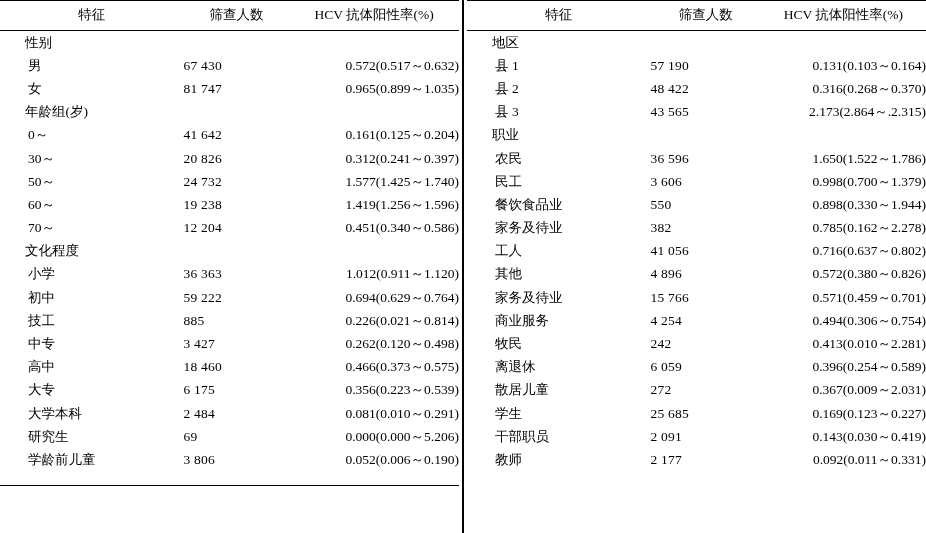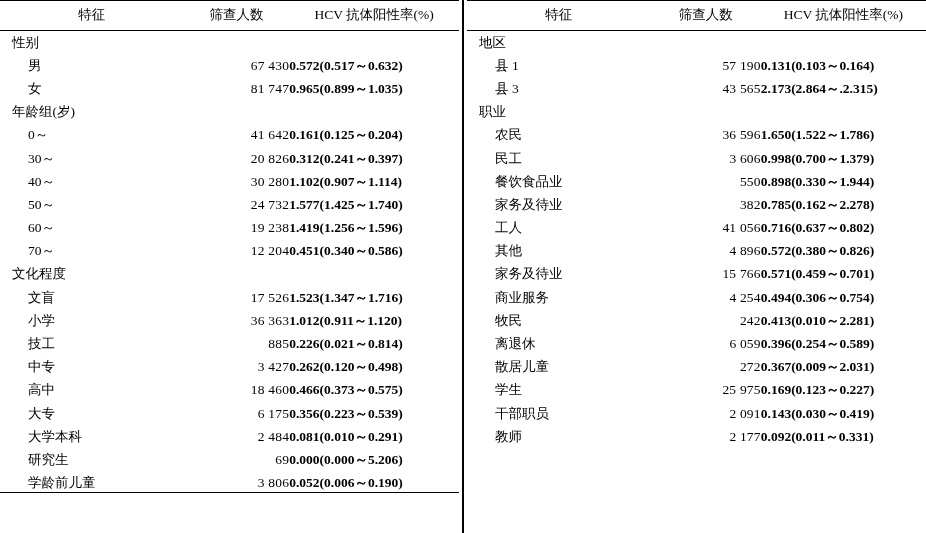--- a/index.html
+++ b/index.html
@@ -52,31 +52,31 @@
     text-align: center;
     white-space: nowrap;
   }
   table.tbl tbody td {
     padding: 2.6px 0;
     vertical-align: middle;
     white-space: nowrap;
   }
   table.tbl tbody tr.last td {
     border-bottom: 1.4px solid #000;
-    padding-bottom: 0;
+    padding-bottom: 16px;
   }
   .col-feat { width: 40%; text-align: left; }
   .col-num  { width: 24%; text-align: center; }
   .col-rate { width: 36%; text-align: center; }
 
   td.feat { padding-left: 14px; }
-  td.feat.group { padding-left: 12px; }
+  td.feat.group { padding-left: 25px; }
   td.feat.item  { padding-left: 28px; }
-  .num { text-align: right; letter-spacing: 0.2px; }
-  .rate { text-align: left; font-weight: bold; }
+  .num { text-align: left; letter-spacing: 0.2px; }
+  .rate { text-align: right; }
 
   
   .panel.left .col-num { width: 23%; }
   .panel.left .col-rate { width: 37%; }
 </style>
 </head>
 <body>
 
 <div class="sheet">
 
@@ -114,53 +114,48 @@
             <td class="feat item">0～</td>
             <td class="num">41 642</td>
             <td class="rate">0.161(0.125～0.204)</td>
           </tr>
           <tr>
             <td class="feat item">30～</td>
             <td class="num">20 826</td>
             <td class="rate">0.312(0.241～0.397)</td>
           </tr>
           <tr>
-            <td class="feat item">40～</td>
-            <td class="num">30 280</td>
-            <td class="rate">1.102(0.907～1.114)</td>
-          </tr>
-          <tr>
             <td class="feat item">50～</td>
             <td class="num">24 732</td>
             <td class="rate">1.577(1.425～1.740)</td>
           </tr>
           <tr>
             <td class="feat item">60～</td>
             <td class="num">19 238</td>
             <td class="rate">1.419(1.256～1.596)</td>
           </tr>
           <tr>
             <td class="feat item">70～</td>
             <td class="num">12 204</td>
             <td class="rate">0.451(0.340～0.586)</td>
           </tr>
           <tr>
             <td class="feat group">文化程度</td>
             <td class="num"></td>
             <td class="rate"></td>
           </tr>
           <tr>
-            <td class="feat item">文盲</td>
-            <td class="num">17 526</td>
-            <td class="rate">1.523(1.347～1.716)</td>
-          </tr>
-          <tr>
             <td class="feat item">小学</td>
             <td class="num">36 363</td>
             <td class="rate">1.012(0.911～1.120)</td>
+          </tr>
+          <tr>
+            <td class="feat item">初中</td>
+            <td class="num">59 222</td>
+            <td class="rate">0.694(0.629～0.764)</td>
           </tr>
           <tr>
             <td class="feat item">技工</td>
             <td class="num">885</td>
             <td class="rate">0.226(0.021～0.814)</td>
           </tr>
           <tr>
             <td class="feat item">中专</td>
             <td class="num">3 427</td>
             <td class="rate">0.262(0.120～0.498)</td>
@@ -210,20 +205,25 @@
             <td class="feat group">地区</td>
             <td class="num"></td>
             <td class="rate"></td>
           </tr>
           <tr>
             <td class="feat item">县 1</td>
             <td class="num">57 190</td>
             <td class="rate">0.131(0.103～0.164)</td>
           </tr>
           <tr>
+            <td class="feat item">县 2</td>
+            <td class="num">48 422</td>
+            <td class="rate">0.316(0.268～0.370)</td>
+          </tr>
+          <tr>
             <td class="feat item">县 3</td>
             <td class="num">43 565</td>
             <td class="rate">2.173(2.864～.2.315)</td>
           </tr>
           <tr>
             <td class="feat group">职业</td>
             <td class="num"></td>
             <td class="rate"></td>
           </tr>
           <tr>
@@ -276,21 +276,21 @@
             <td class="num">6 059</td>
             <td class="rate">0.396(0.254～0.589)</td>
           </tr>
           <tr>
             <td class="feat item">散居儿童</td>
             <td class="num">272</td>
             <td class="rate">0.367(0.009～2.031)</td>
           </tr>
           <tr>
             <td class="feat item">学生</td>
-            <td class="num">25 975</td>
+            <td class="num">25 685</td>
             <td class="rate">0.169(0.123～0.227)</td>
           </tr>
           <tr>
             <td class="feat item">干部职员</td>
             <td class="num">2 091</td>
             <td class="rate">0.143(0.030～0.419)</td>
           </tr>
           <tr>
             <td class="feat item">教师</td>
             <td class="num">2 177</td>

